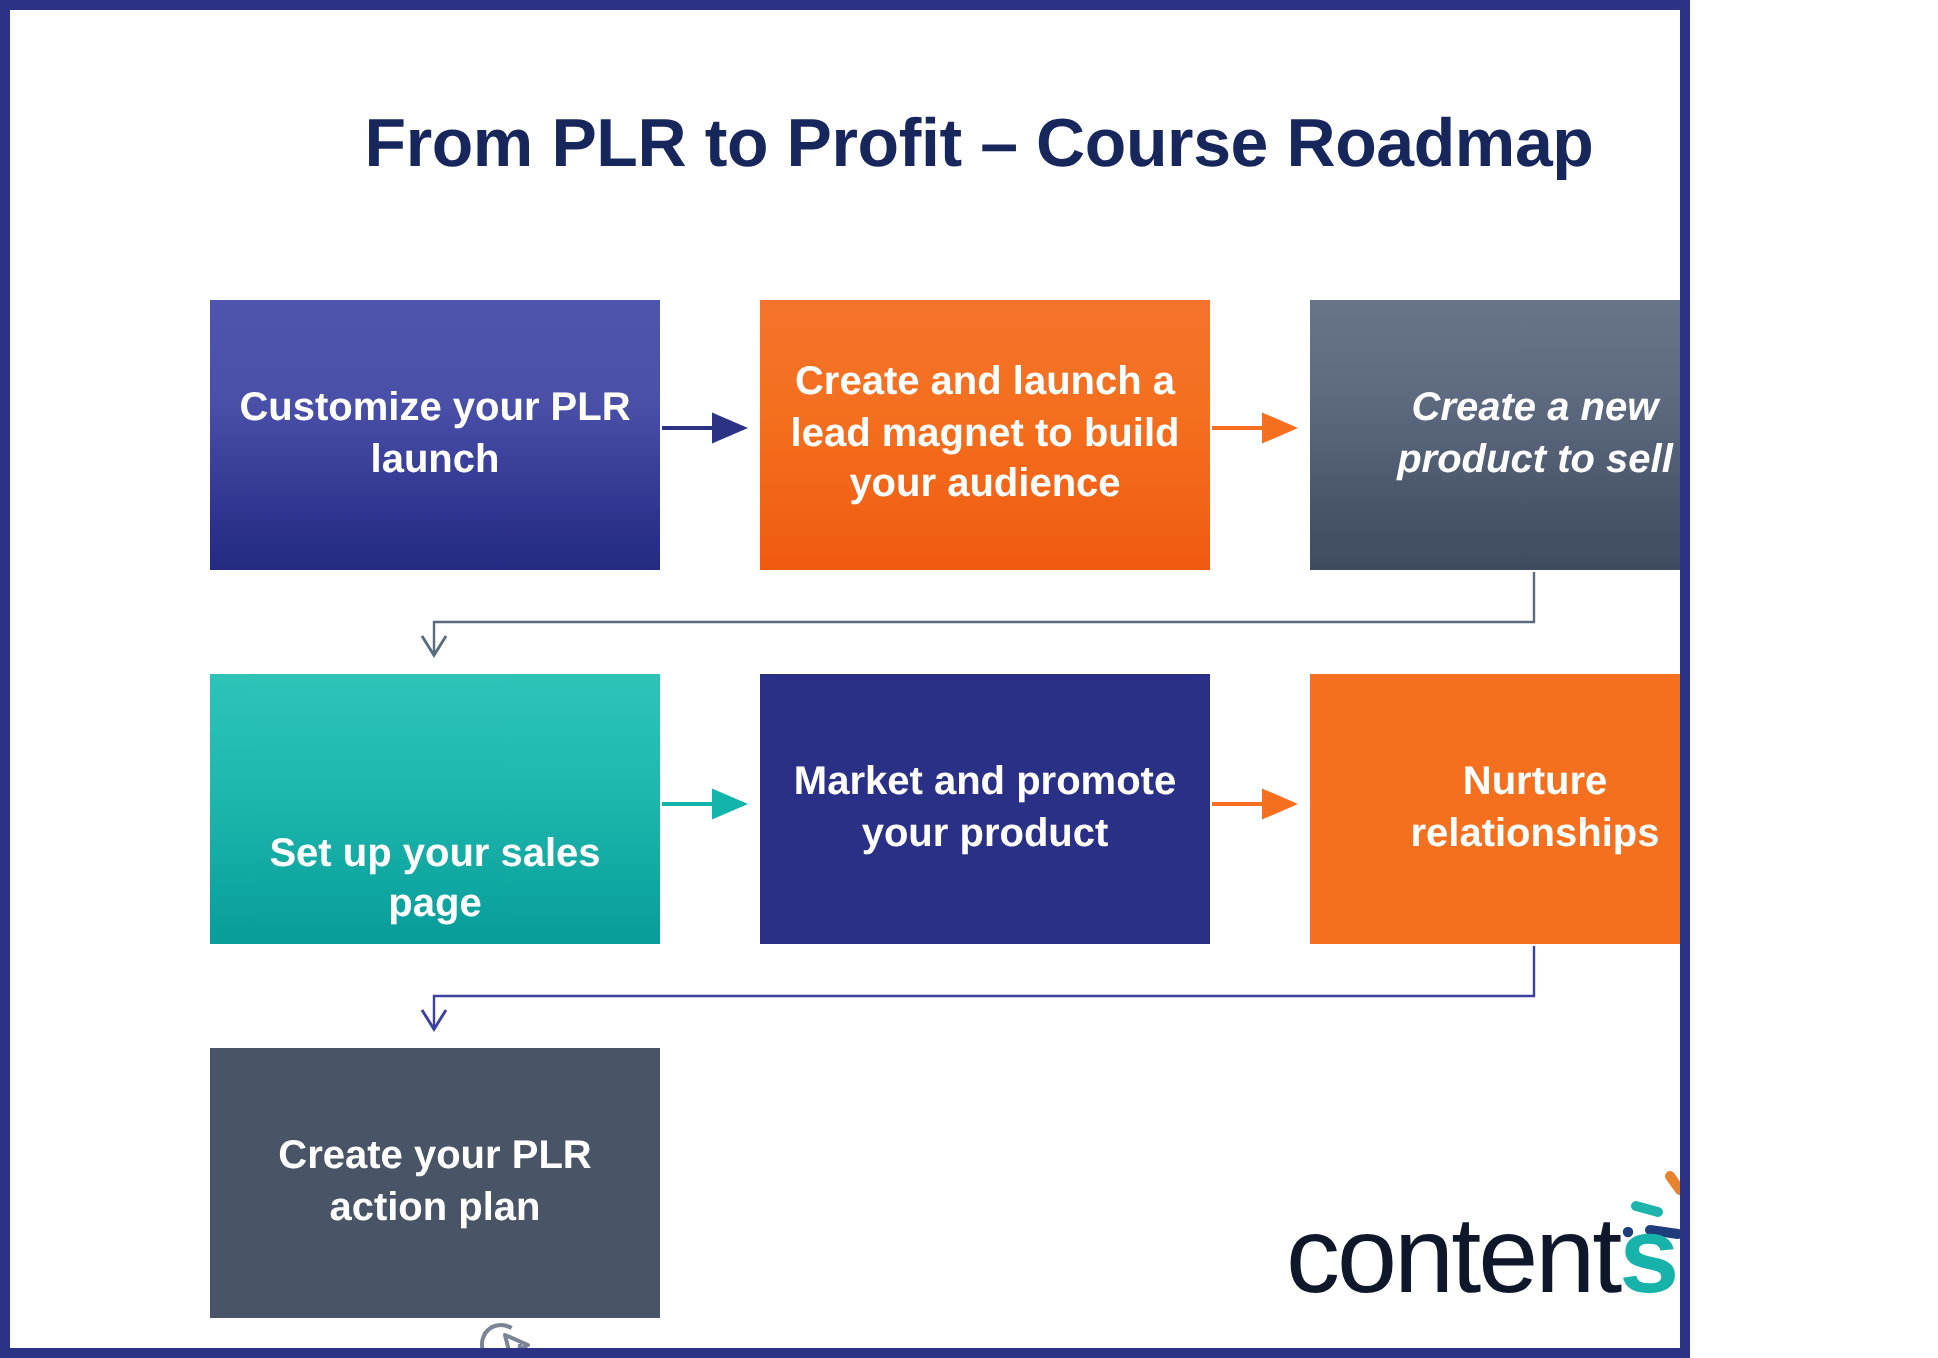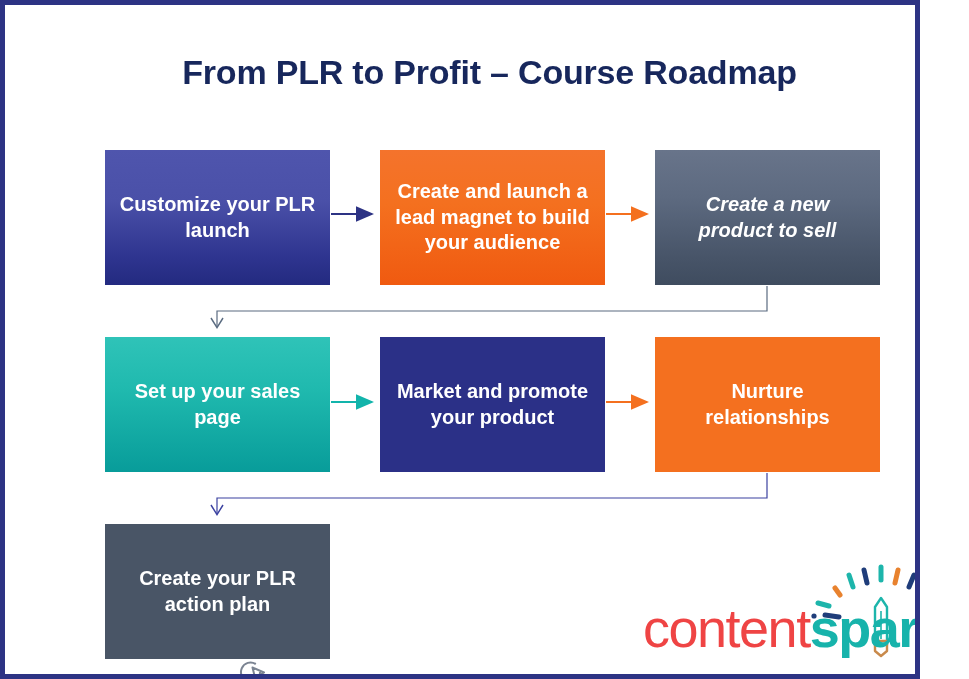--- a/index.html
+++ b/index.html
@@ -5,21 +5,21 @@
   html, body {
     margin: 0;
     padding: 0;
     background: #ffffff;
   }
   body {
     font-family: "Liberation Sans", sans-serif;
   }
   #slide {
     position: relative;
-    width: 920px;
+    width: 845px;
     height: 679px;
     background: #ffffff;
     box-sizing: border-box;
     border: 5px solid #2d3384;
     overflow: hidden;
   }
   #title {
     position: absolute;
     left: 0;
     top: 48px;
@@ -58,20 +58,21 @@
   }
   #node3 {
     left: 650px; top: 145px; width: 225px; height: 135px;
     background: linear-gradient(180deg, #68748a 0%, #5d6a80 35%, #475468 80%, #3f4c5f 100%);
     font-style: italic;
   }
   
   #node4 {
     left: 100px; top: 332px; width: 225px; height: 135px;
     background: linear-gradient(180deg, #2fc3b8 0%, #1fb9ae 40%, #089c9a 100%);
+    align-items: flex-end;
   }
   #node5 {
     left: 375px; top: 332px; width: 225px; height: 135px;
     background: #2b3087;
     justify-content: flex-end;
   }
   #node6 {
     left: 650px; top: 332px; width: 225px; height: 135px;
     background: #f4701f;
   }
@@ -100,21 +101,21 @@
   #logo-text {
     position: absolute;
     left: 0;
     bottom: 2px;
     font-size: 54px;
     font-weight: normal;
     letter-spacing: -1.5px;
     font-family: "Liberation Sans", sans-serif;
     white-space: nowrap;
   }
-  #logo-content { color: #ef4444; margin-top: 40px; }
+  #logo-content { color: #0f172a; margin-top: 40px; }
   #logo-sparks  { color: #17b3ab; font-weight: bold; }
 
   #cycle-icon {
     position: absolute;
     left: 231px;
     top: 650px;
     width: 34px;
     height: 34px;
   }
 </style>

